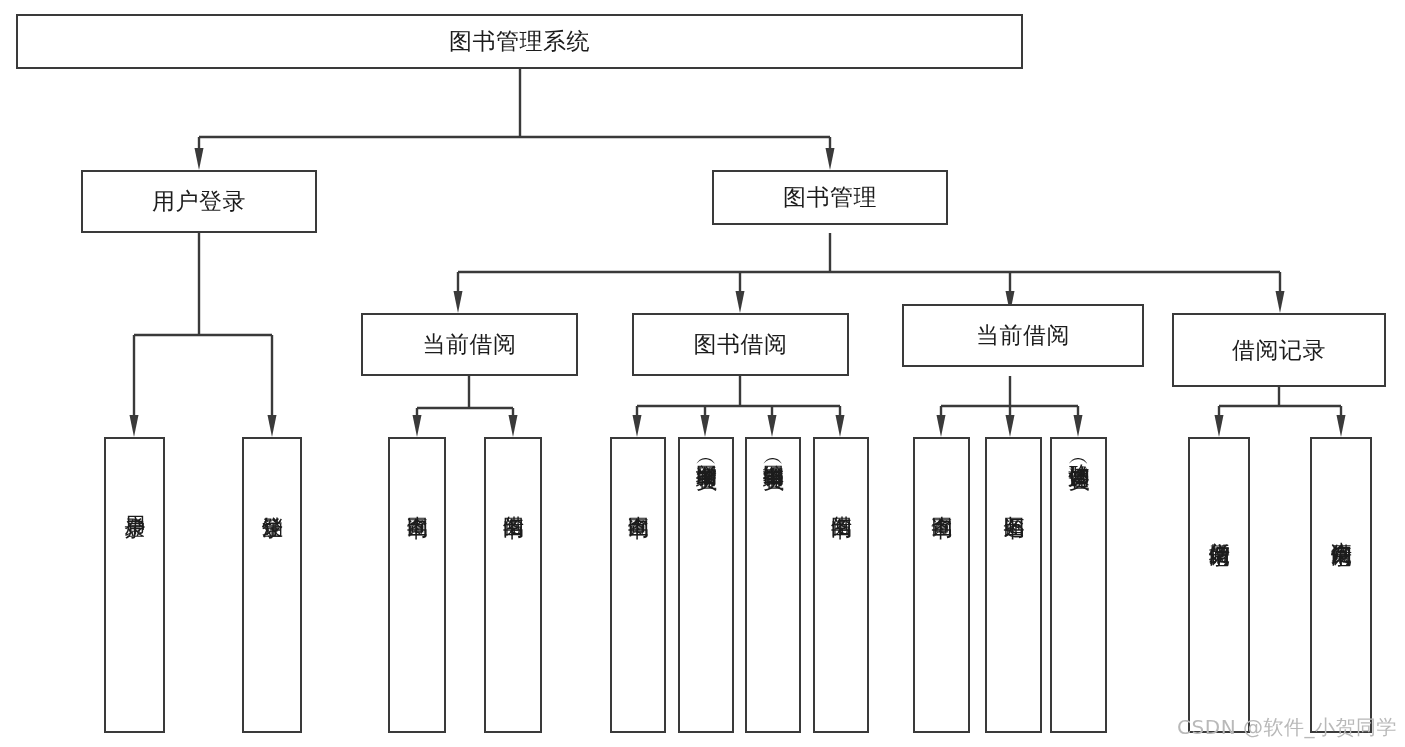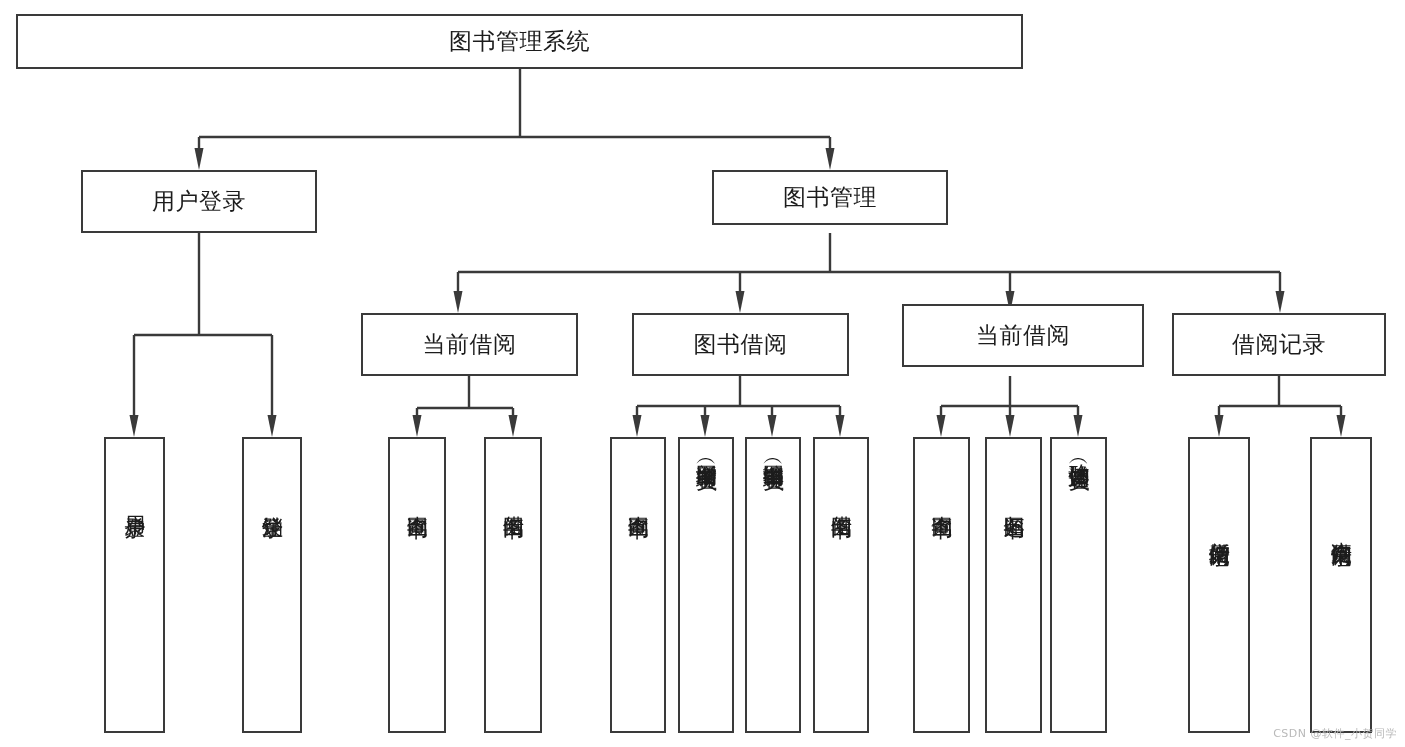--- a/index.html
+++ b/index.html
@@ -78,21 +78,21 @@
     fill: none;
   }
   .conn-arrow {
     fill: #3a3a3a;
     stroke: none;
   }
   #watermark {
     position: absolute;
     right: 8px;
     bottom: 6px;
-    font-size: 11px;
+    font-size: 20px;
     color: #b9b9b9;
     white-space: nowrap;
     letter-spacing: 0.5px;
   }
 </style>
 </head>
 <body>
 
 <div id="diagram-root">
 
@@ -165,21 +165,21 @@
       </div>
       <div class="node-box" style="left: 361px; top: 313px; width: 217px; height: 63px;">
         <span class="node-label-h">当前借阅</span>
       </div>
       <div class="node-box" style="left: 632px; top: 313px; width: 217px; height: 63px;">
         <span class="node-label-h">图书借阅</span>
       </div>
       <div class="node-box" style="left: 902px; top: 304px; width: 242px; height: 63px;">
         <span class="node-label-h">当前借阅</span>
       </div>
-      <div class="node-box" style="left: 1172px; top: 313px; width: 214px; height: 63px;">
+      <div class="node-box" style="left: 1172px; top: 313px; width: 214px; height: 74px;">
         <span class="node-label-h">借阅记录</span>
       </div>
       <div class="node-box leaf-box leaf-mid" style="left: 104px; top: 437px; width: 61px; height: 296px;">
         <span class="node-label-v">用户登录</span>
       </div>
       <div class="node-box leaf-box leaf-mid" style="left: 242px; top: 437px; width: 60px; height: 296px;">
         <span class="node-label-v">注销登录</span>
       </div>
       <div class="node-box leaf-box leaf-mid" style="left: 388px; top: 437px; width: 58px; height: 296px;">
         <span class="node-label-v">查询图书</span>

